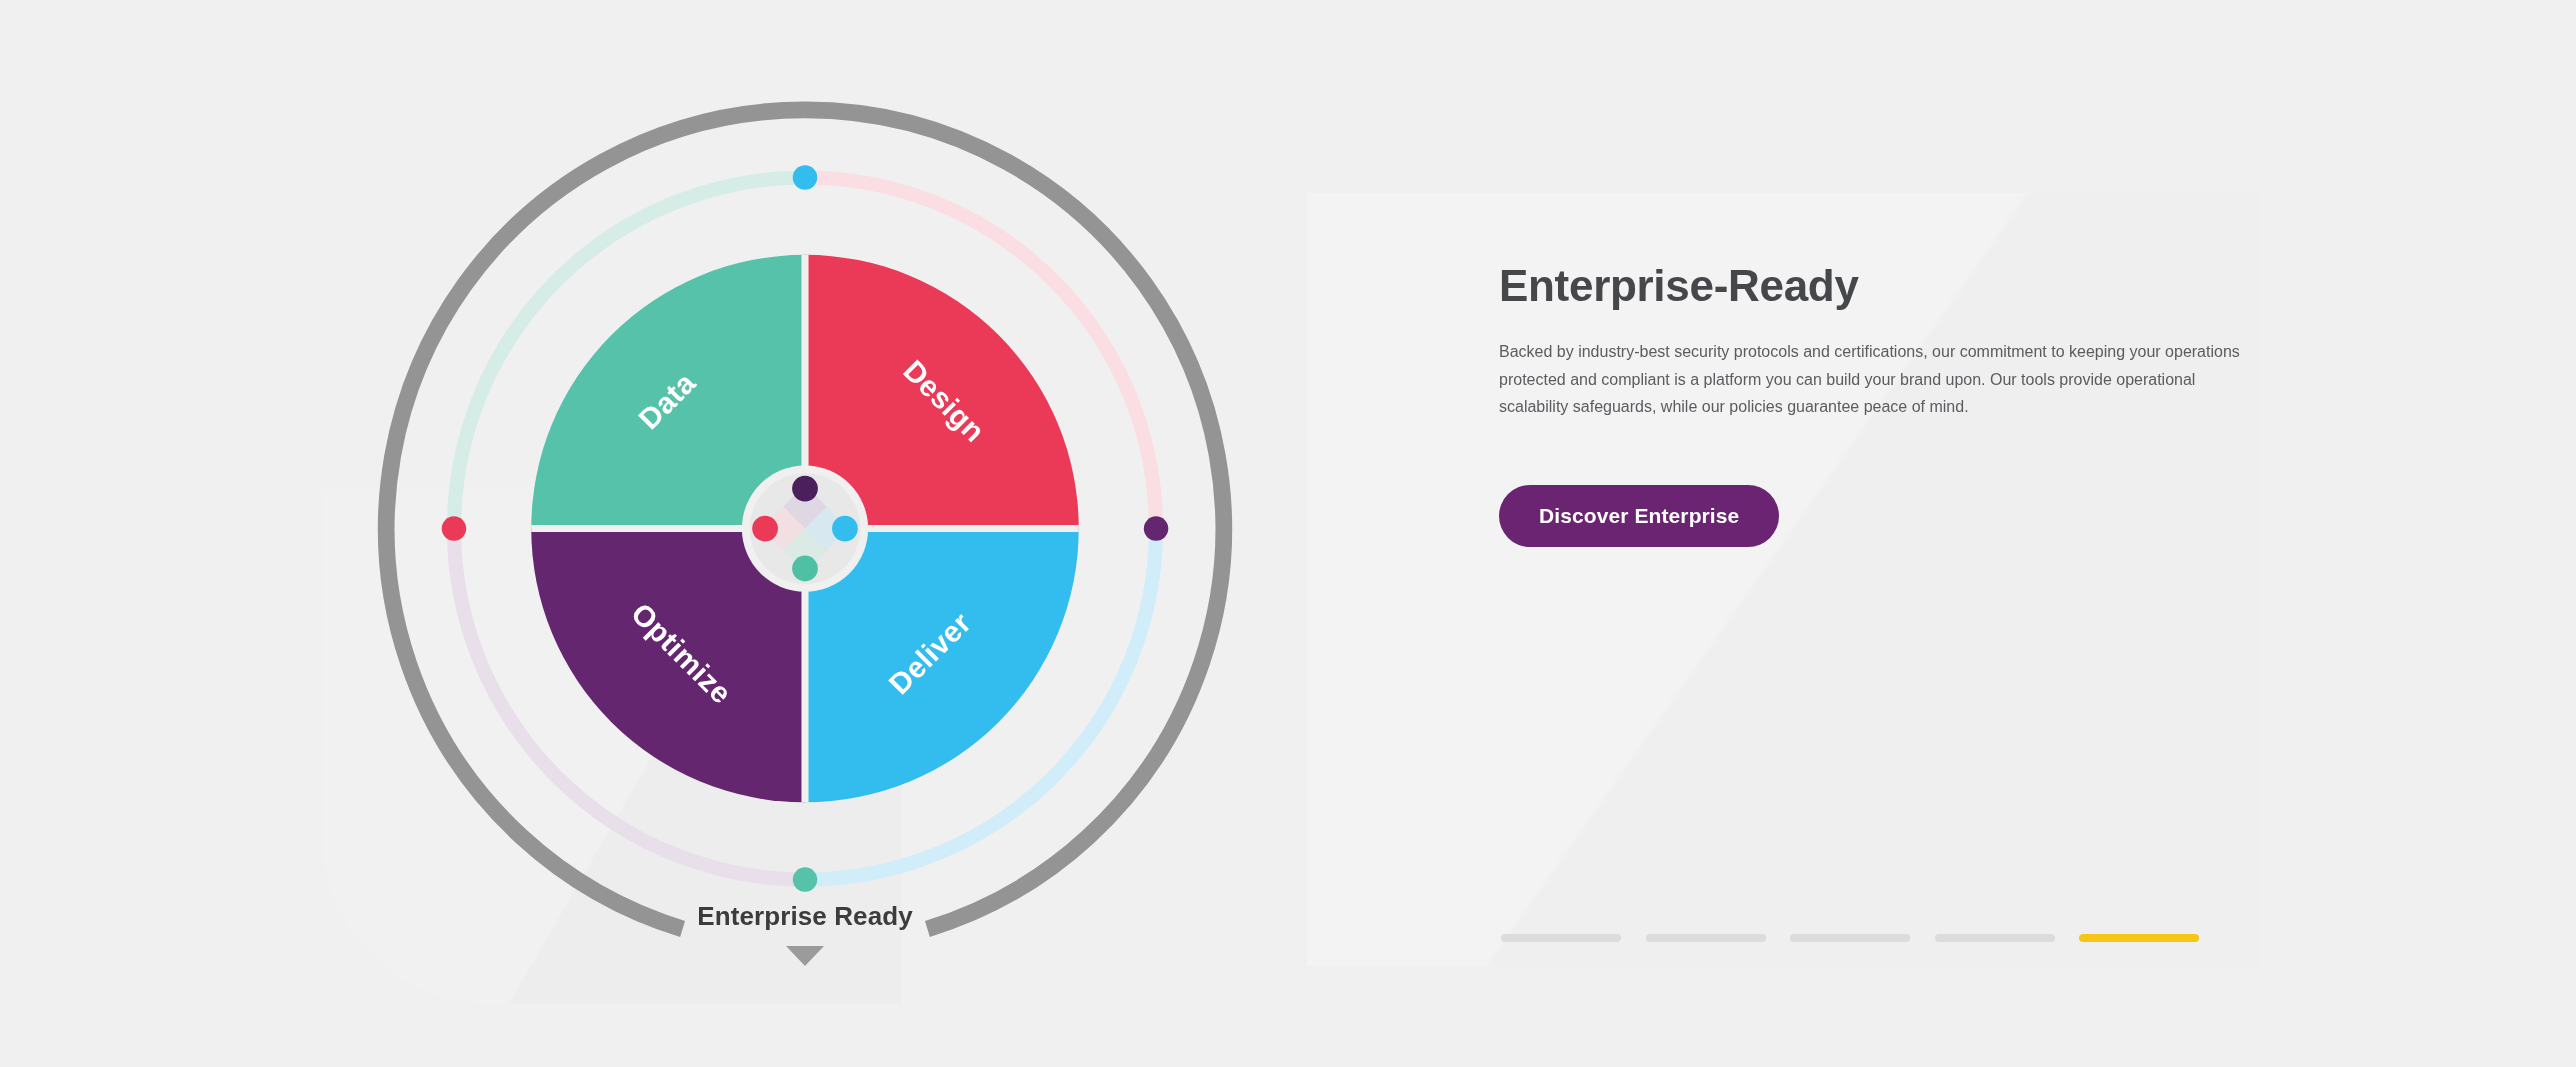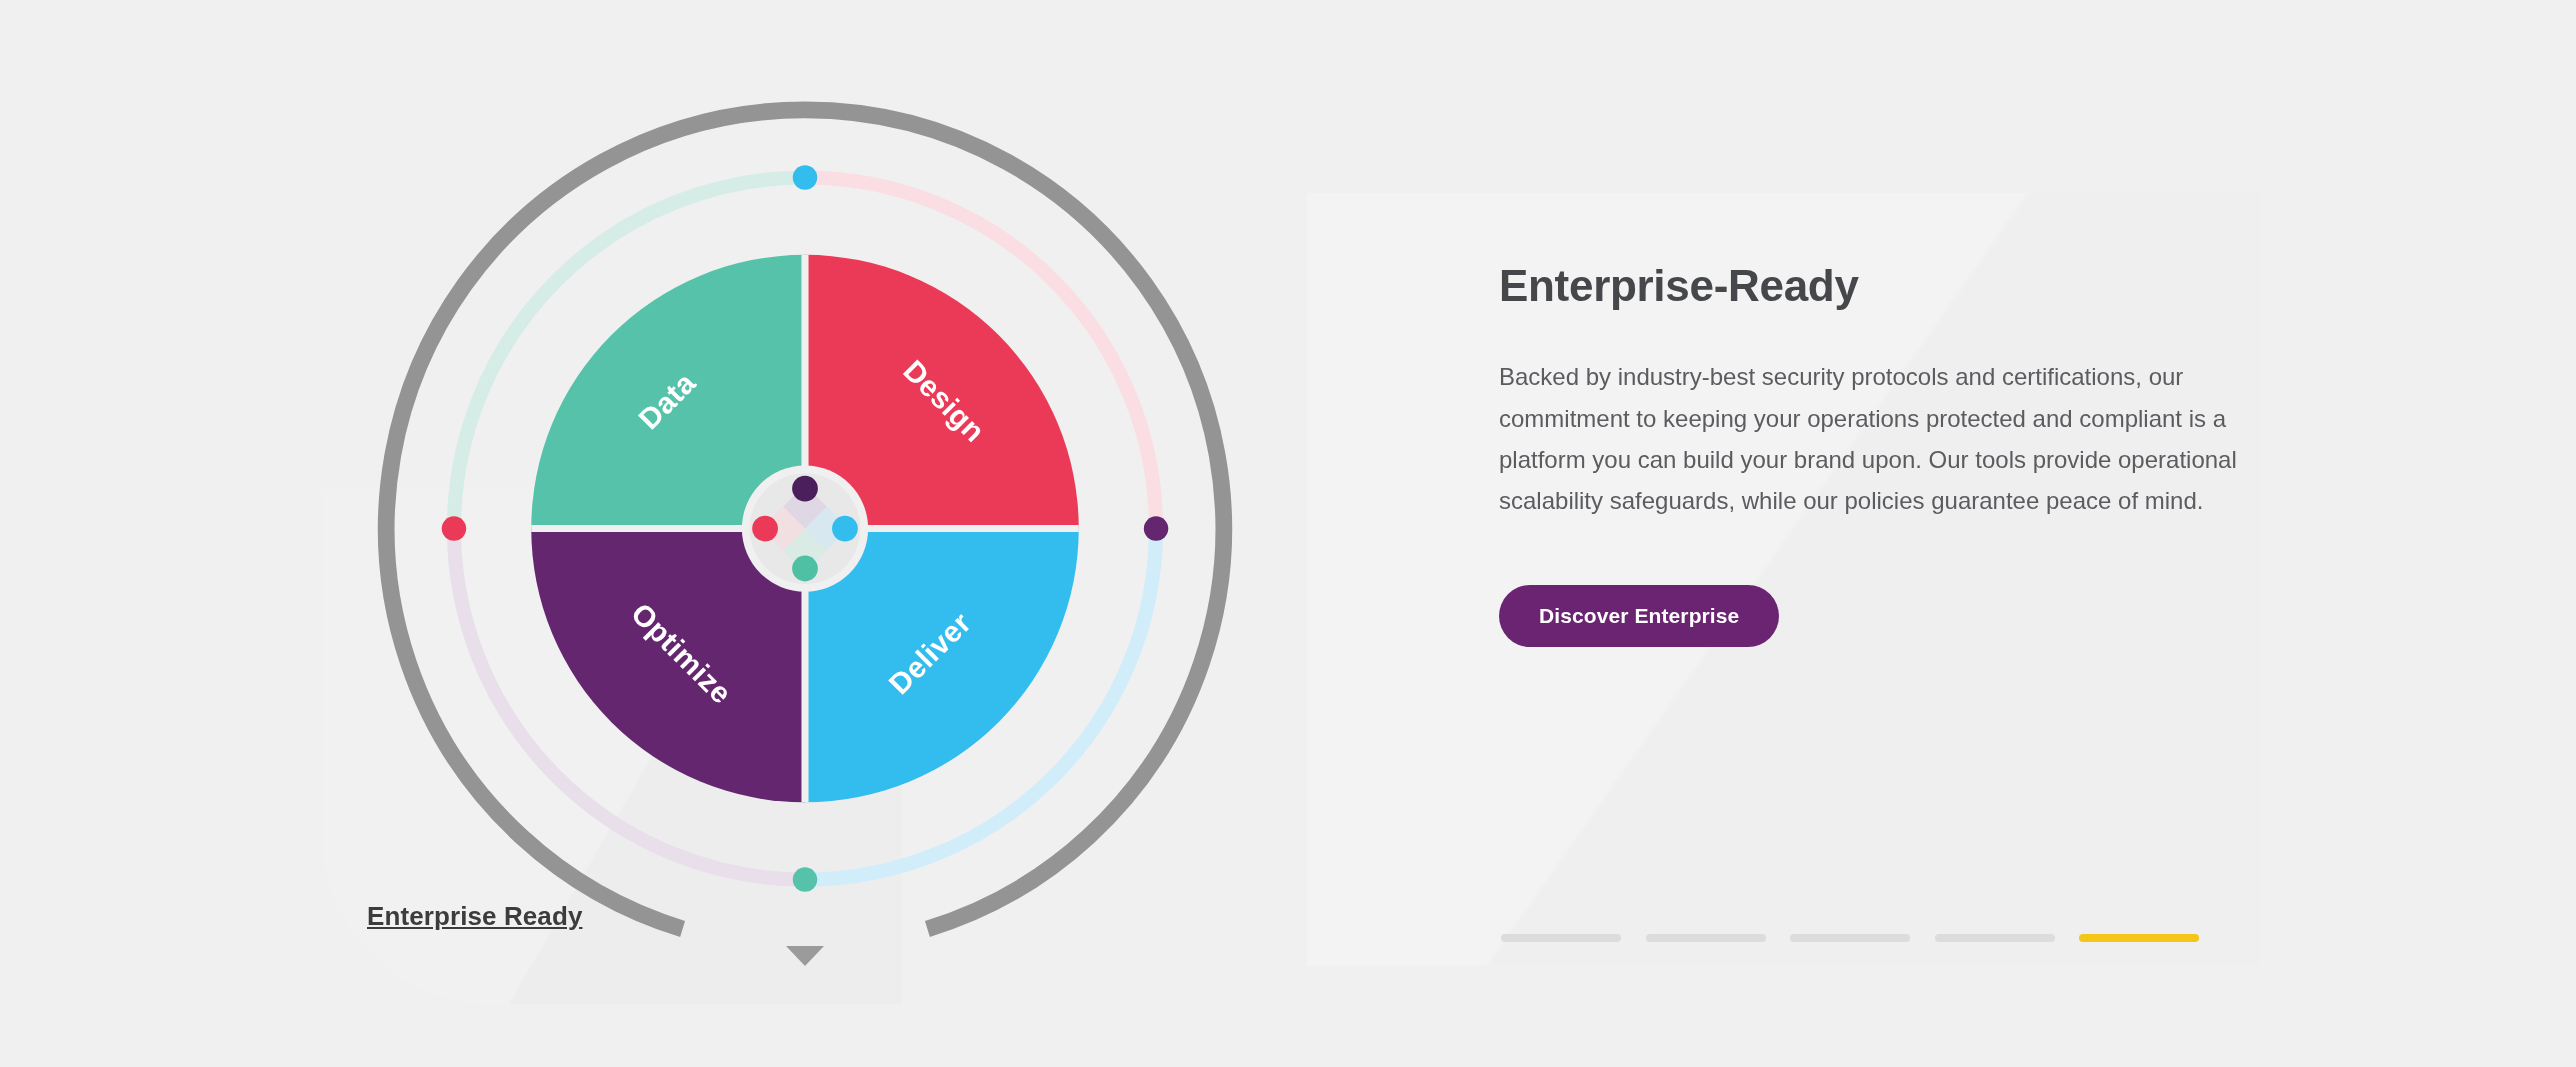--- a/index.html
+++ b/index.html
@@ -42,25 +42,25 @@
   .seg-label {
     font-family: "Liberation Sans", sans-serif;
     font-weight: 700;
     font-size: 46px;
     fill: #ffffff;
     letter-spacing: 0.5px;
   }
   #wheel-caption {
     position: absolute;
     left: 0; top: 817px; width: 876px;
+    text-align: center;
     font-size: 26px;
     font-weight: 700;
     color: #3c3c3c;
     letter-spacing: 0.1px;
-    text-decoration: underline;
   }
   #wheel-caption-arrow {
     position: absolute;
     left: 50%; top: 862px;
     transform: translateX(-50%);
     width: 0; height: 0;
     border-left: 19.3px solid transparent;
     border-right: 19.3px solid transparent;
     border-top: 20.6px solid #9b9b9b;
   }
@@ -72,22 +72,22 @@
     width: 773px;
   }
   #heading {
     font-size: 44px;
     font-weight: 700;
     color: #46474a;
     letter-spacing: -0.3px;
     line-height: 1.1;
   }
   #body-text {
-    margin-top: 46px;
-    font-size: 24px;
+    margin-top: 28px;
+    font-size: 16px;
     line-height: 1.72;
     color: #5b5c60;
     width: 741px;
     font-weight: 400;
   }
   #cta-button {
     margin-top: 64px;
     display: inline-block;
     background: #6a2472;
     color: #ffffff;

